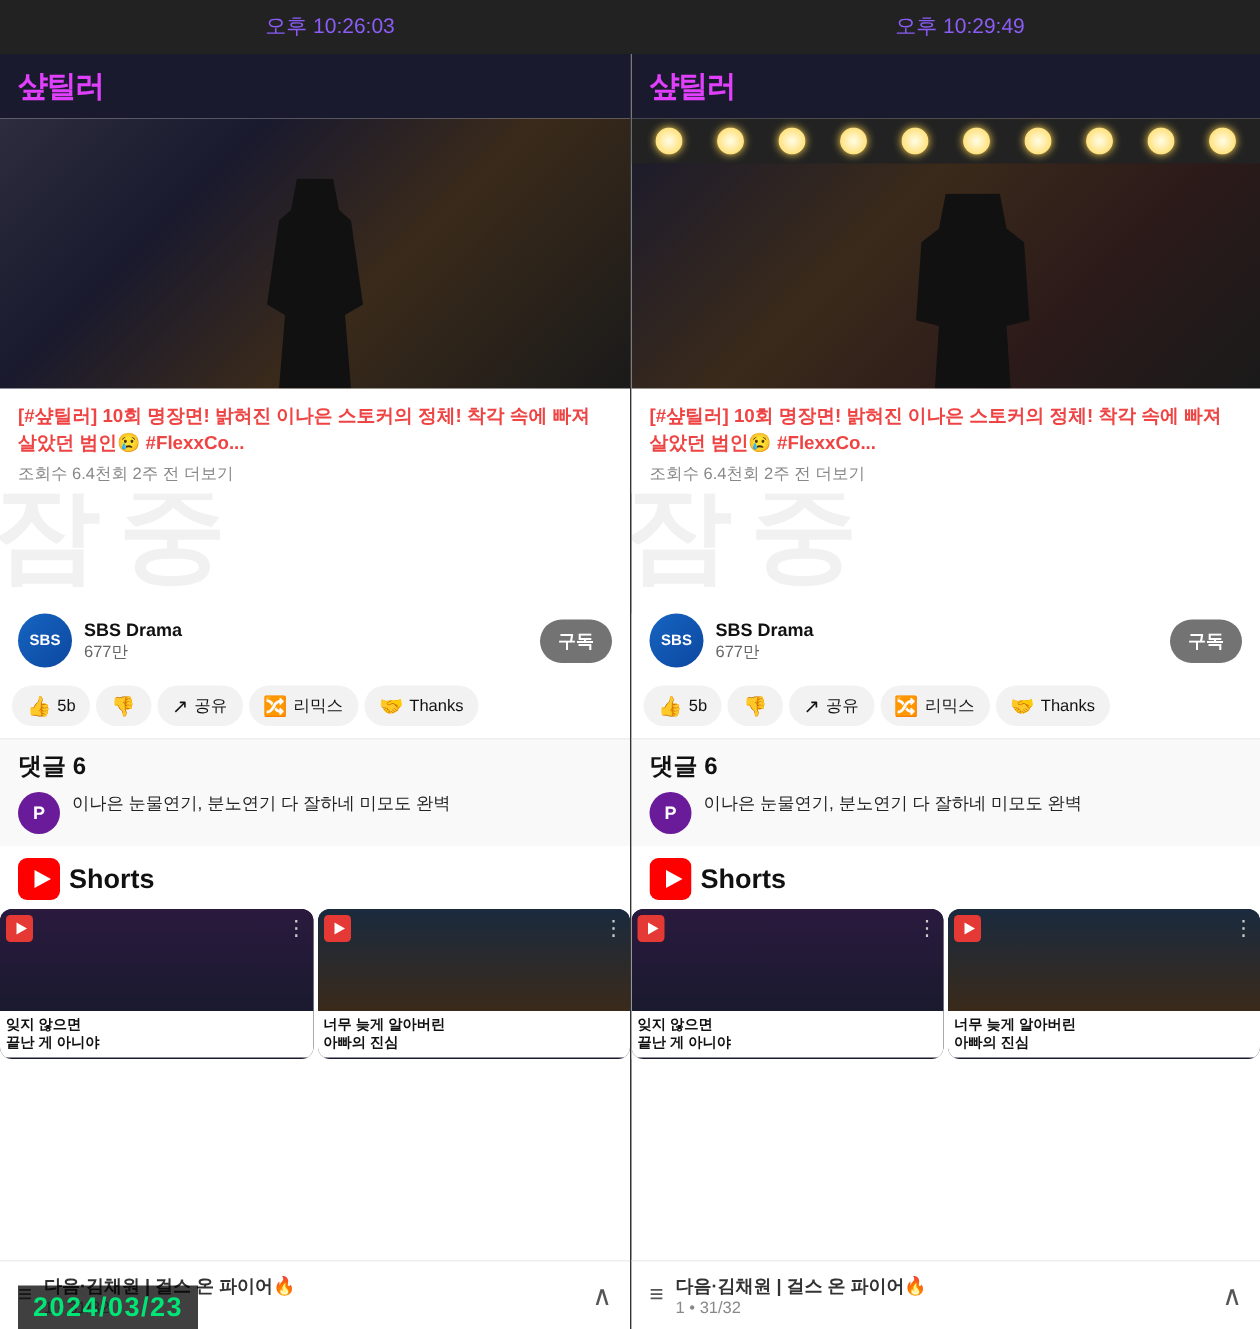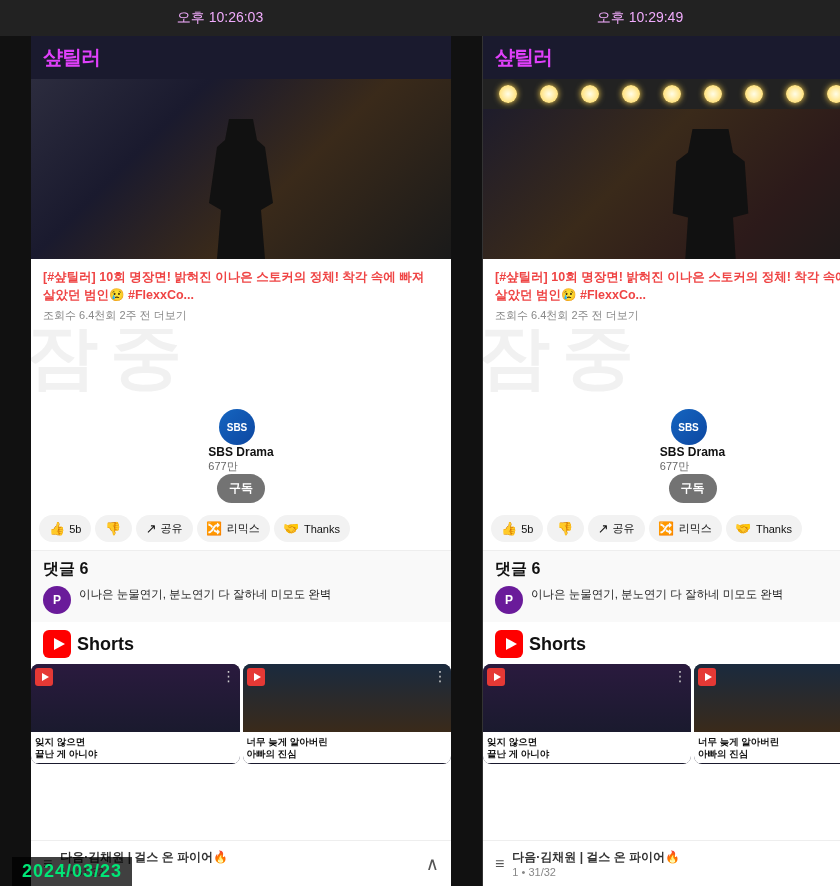--- a/index.html
+++ b/index.html
@@ -16,40 +16,39 @@
       display: flex;
       background: #222;
       height: 36px;
       align-items: center;
     }
     .status-left, .status-right {
       flex: 1;
       display: flex;
       justify-content: center;
       align-items: center;
-      color: #f0abfc;
+      color: #8b5cf6;
       font-size: 14px;
       font-weight: 500;
       padding-left: 20px;
     }
 
     .panels {
       display: flex;
       width: 840px;
       height: 850px;
     }
 
     .panel {
       width: 420px;
       height: 850px;
       background: #fff;
       overflow: hidden;
       position: relative;
       flex-shrink: 0;
-      margin-left: 31px;
     }
     .panel + .panel {
       border-left: 1px solid #333;
     }
 
     
     .app-header {
       background: #1a1a2e;
       padding: 8px 12px;
       display: flex;
@@ -157,21 +156,20 @@
       pointer-events: none;
       user-select: none;
     }
 
     
     .channel-row {
       display: flex;
       align-items: center;
       padding: 0 12px 8px;
       background: #fff;
-      flex-direction: column;
     }
     .channel-avatar {
       width: 36px;
       height: 36px;
       border-radius: 50%;
       background: linear-gradient(135deg, #1565c0, #0d47a1);
       display: flex;
       align-items: center;
       justify-content: center;
       color: #fff;

